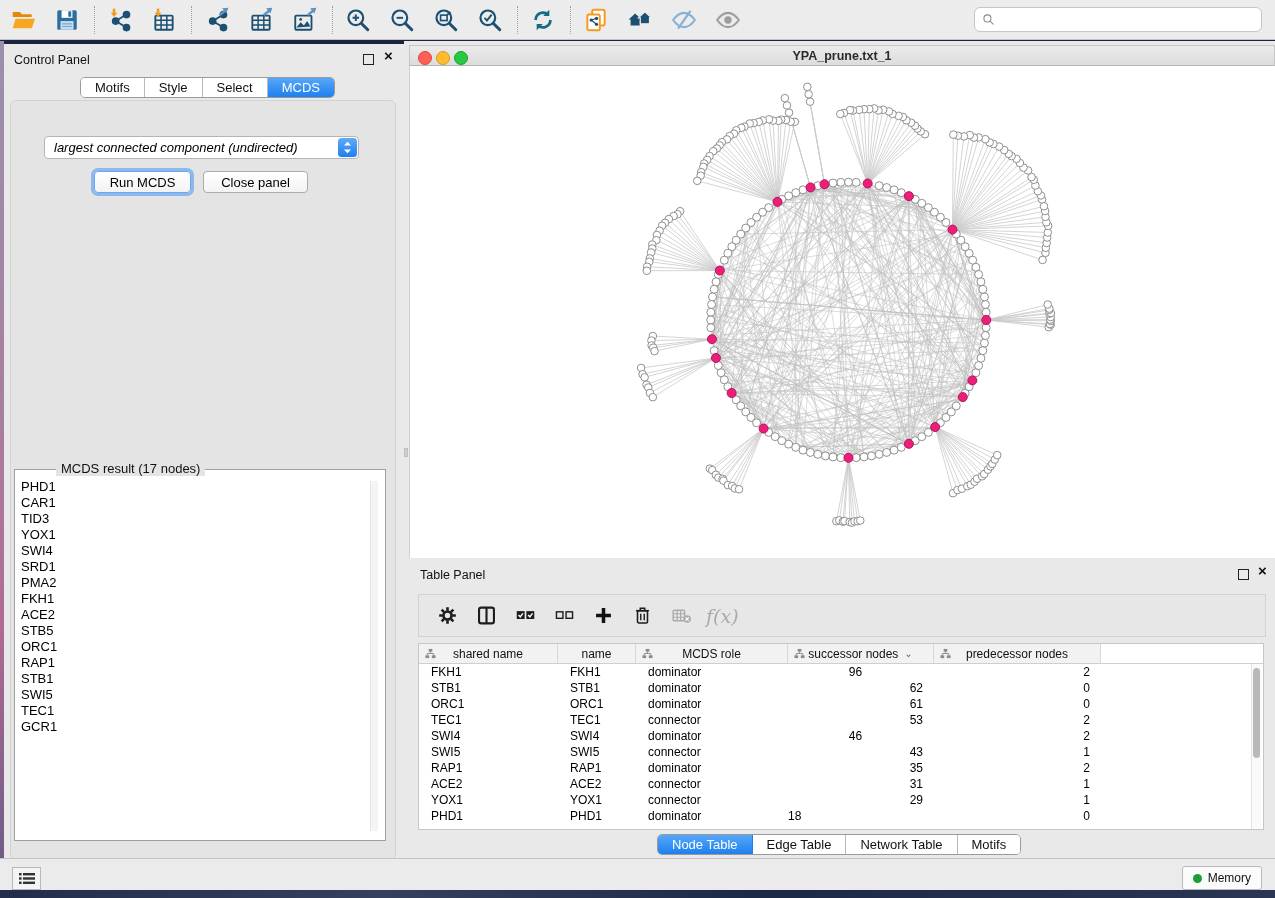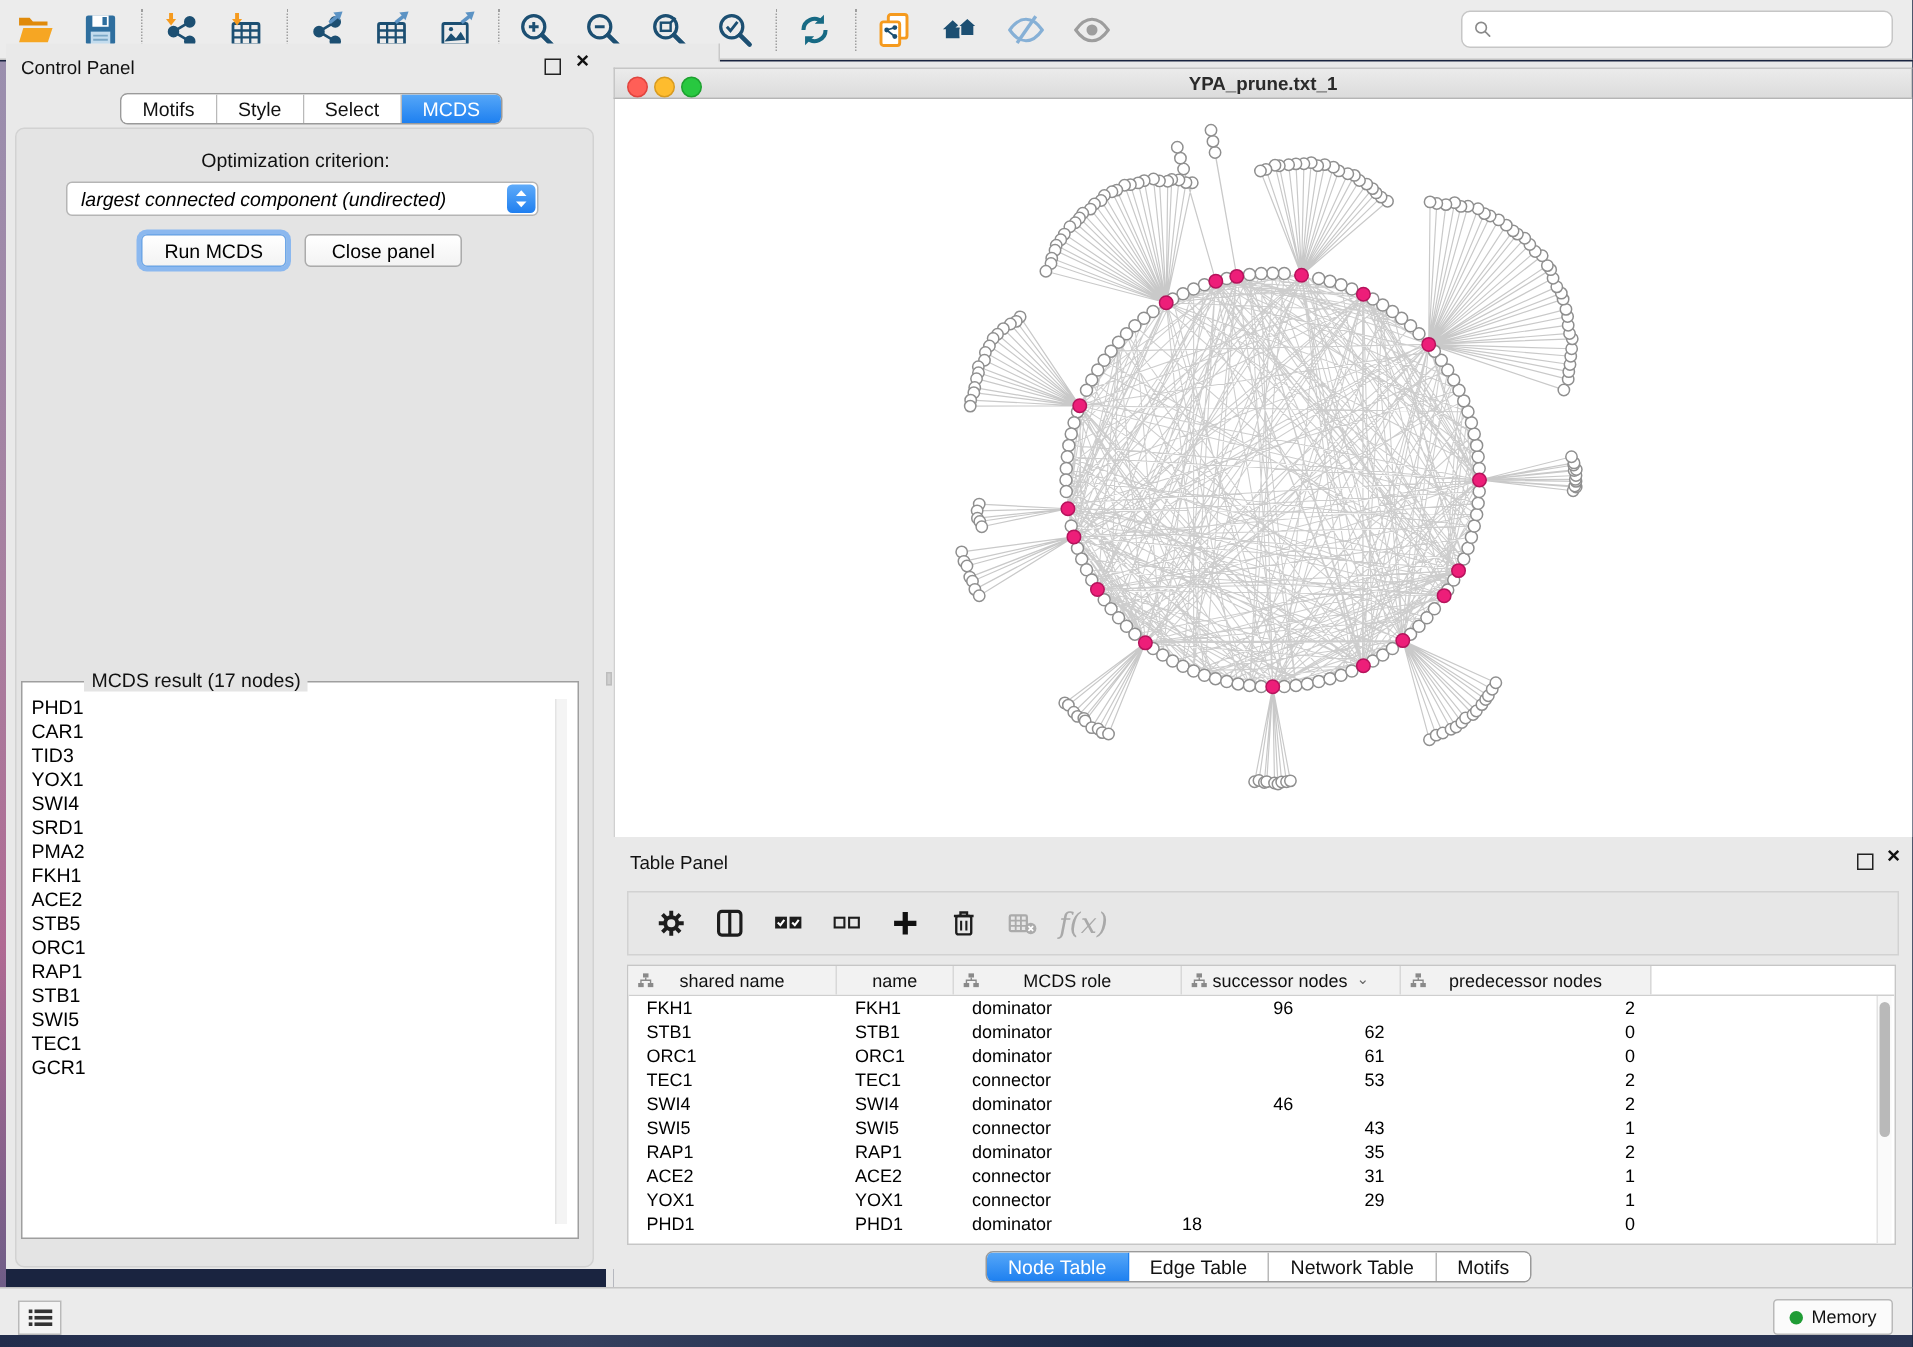--- a/index.html
+++ b/index.html
@@ -19,21 +19,21 @@
   #toolbar{left:0;top:0;width:1275px;height:40px;background:#ececec;
     border-bottom:1px solid #c2c2c2;display:flex;align-items:center;padding-left:8px;box-sizing:border-box;}
   .tb-btn{width:30px;height:30px;margin-right:14px;display:flex;align-items:center;justify-content:center;cursor:default;}
   .tb-btn svg{width:26px;height:26px;}
   .tb-sep{height:28px;border-left:1px dotted #9f9f9f;margin:0 10px 0 -2px;}
   #search-box{position:absolute;right:13px;top:7px;width:288px;height:25px;background:#fff;
     border:1px solid #c6c6c6;border-radius:6px;display:flex;align-items:center;padding-left:7px;box-sizing:border-box;}
   #search-box svg{width:13px;height:13px;margin-right:5px;flex:none;}
   #search-box input{border:none;outline:none;flex:1;font-size:12px;background:transparent;height:100%;}
   
-  #control-panel{left:4px;top:29px;width:476px;height:817px;background:#e9e9e9;border-right:1px solid #c9c9c9;box-sizing:border-box;}
+  #control-panel{left:4px;top:44px;width:476px;height:817px;background:#e9e9e9;border-right:1px solid #c9c9c9;box-sizing:border-box;}
   .panel-title{font-size:12.5px;color:#111;}
   #cp-title{left:10px;top:9px;}
   .float-ico{width:9px;height:9px;border:1.5px solid #222;display:inline-block;}
   .close-ico{font-size:15px;font-weight:bold;color:#111;line-height:10px;}
   #cp-float{left:359px;top:10px;} #cp-close{left:380px;top:7px;}
   .seg-tabs{display:flex;border:1px solid #9a9a9a;border-radius:5px;overflow:hidden;background:#fff;height:21px;box-sizing:border-box;}
   #cp-tabs{left:76px;top:33px;}
   .seg-tab{font-size:13px;color:#111;padding:0 14px;display:flex;align-items:center;border-right:1px solid #b9b9b9;background:#fff;cursor:default;}
   .seg-tab:last-child{border-right:none;}
   .seg-tab.sel{background:linear-gradient(#56a7f8,#1e80f0);color:#fff;border-right-color:#1e80f0;}
@@ -253,21 +253,20 @@
   <span id="cp-title" class="abs panel-title">Control Panel</span>
   <span id="cp-float" class="abs float-ico"></span>
   <span id="cp-close" class="abs close-ico">×</span>
   <div id="cp-tabs" class="abs seg-tabs">
       <span class="seg-tab">Motifs</span>
       <span class="seg-tab">Style</span>
       <span class="seg-tab">Select</span>
       <span class="seg-tab sel">MCDS</span>
     </div>
   <div id="cp-content" class="abs"></div>
-  <div id="opt-label" class="abs">Optimization criterion:</div>
   <div id="criterion" class="abs">
     <span class="val">largest connected component (undirected)</span>
     <span class="step">
       <svg width="11" height="15" viewBox="0 0 11 15">
           <path d="M2 5.6L5.5 1.8L9 5.6z" fill="#fff"></path>
           <path d="M2 9.4L5.5 13.2L9 9.4z" fill="#fff"></path>
         </svg>
     </span>
   </div>
   <div id="run-btn" class="abs btn">Run MCDS</div>

